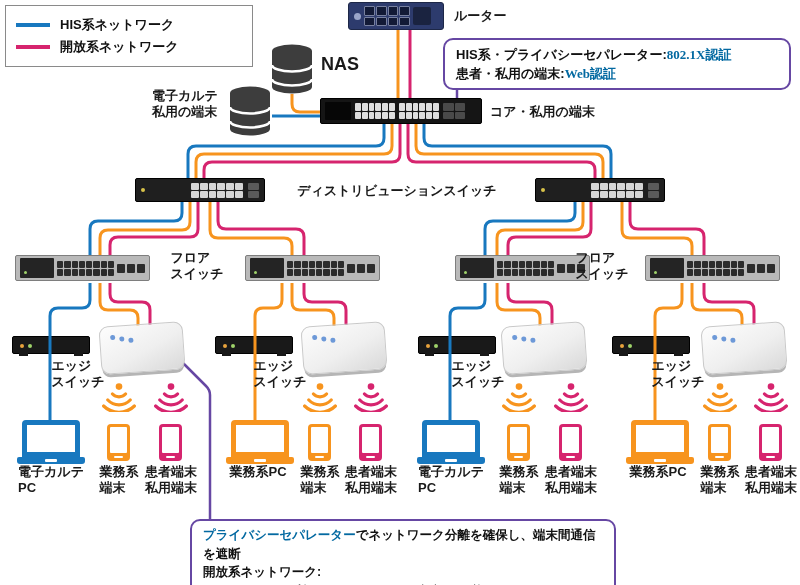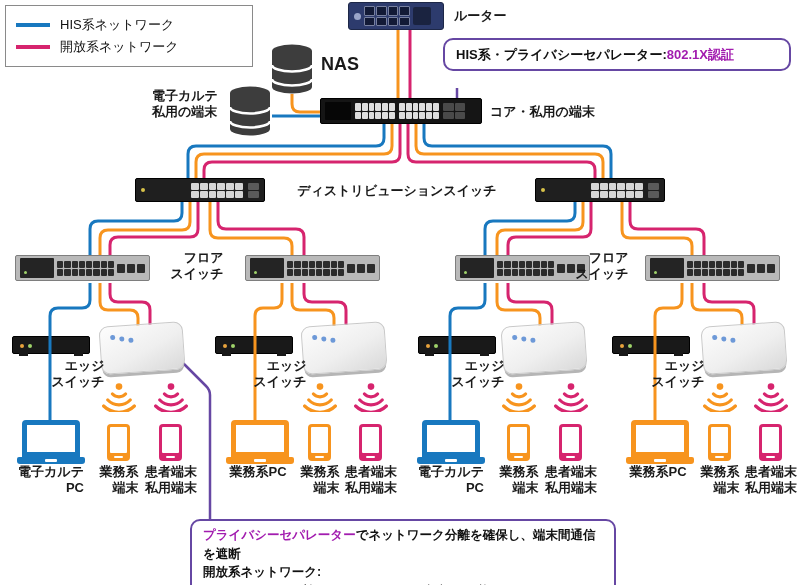--- a/index.html
+++ b/index.html
@@ -1,31 +1,31 @@
 <!DOCTYPE html>
 <html><head>
 <meta charset="utf-8">
 <style>
   html,body{margin:0;padding:0;background:#fff;}
   #canvas{position:relative;width:800px;height:585px;background:#fff;overflow:hidden;
           font-family:"Liberation Sans",sans-serif;color:#111;}
   .abs{position:absolute;}
   
   .lbl{position:absolute;font-size:13px;font-weight:bold;line-height:16px;white-space:nowrap;z-index:5;color:#1a1a1a;}
-  .lbl.center{transform:translateX(-50%);text-align:right;}
+  .lbl.center{transform:translateX(-50%);text-align:left;}
   
   .legend{position:absolute;left:5px;top:5px;width:248px;border:1px solid #8a8a8a;background:#fff;
           padding:8px 10px;z-index:6;box-sizing:border-box;}
   .legend-row{display:flex;align-items:center;height:22px;}
   .legend-swatch{width:34px;height:4px;margin-right:10px;flex:none;}
-  .legend-label{font-size:13px;font-weight:normal;white-space:nowrap;text-align:right;}
+  .legend-label{font-size:13px;font-weight:bold;white-space:nowrap;text-align:right;}
   
   .callout{position:absolute;border:2px solid #6647a3;border-radius:10px;background:#fff;
            z-index:6;padding:5px 11px;font-size:13px;font-weight:bold;line-height:19px;box-sizing:border-box;}
-  .callout .accent{color:#a21caf;}
+  .callout .accent{color:#0369a1;font-family:Liberation Serif, serif;}
   
   svg.wires{position:absolute;left:0;top:0;z-index:2;pointer-events:none;}
   
   .dev{position:absolute;z-index:3;box-sizing:border-box;}
   .dev.under{z-index:1;}
   
   .router{width:96px;height:28px;background:#2d3b6d;border-radius:3px;border:1px solid #1d2747;
           display:flex;align-items:center;padding:0 5px;gap:3px;}
   .router .logo{width:7px;height:7px;border-radius:50%;background:#9aa5c9;flex:none;}
   
@@ -155,20 +155,21 @@
       <span class="legend-label">HIS系ネットワーク</span>
     </div>
     <div class="legend-row">
       <span class="legend-swatch" style="background:#d6246e"></span>
       <span class="legend-label">開放系ネットワーク</span>
     </div>
   </div>
 
   <div class="callout" style="left:443px;top:38px;width:348px;">
     <div><span>HIS系・プライバシーセパレーター:</span><span class="accent">802.1X認証</span></div>
+    <div><span>患者・私用の端末:</span><span class="accent">Web認証</span></div>
   </div>
 
   <div class="callout" style="left:190px;top:519px;width:426px;font-size:12.5px;line-height:18.5px;">
     <div><span class="accent">プライバシーセパレーター</span><span>でネットワーク分離を確保し、端末間通信を遮断</span></div>
     <div><span>開放系ネットワーク:</span></div>
     <div><span class="accent">Captive Portal</span><span>を利用したクライアント認証も可能</span></div>
   </div>
 
   <div class="dev router" style="left:348px;top:2px;">
     <span class="logo"></span>

